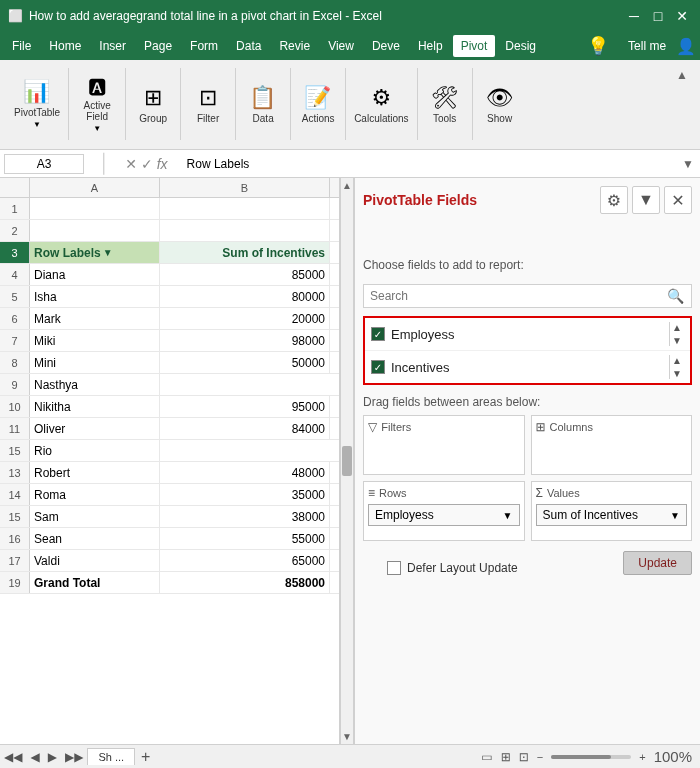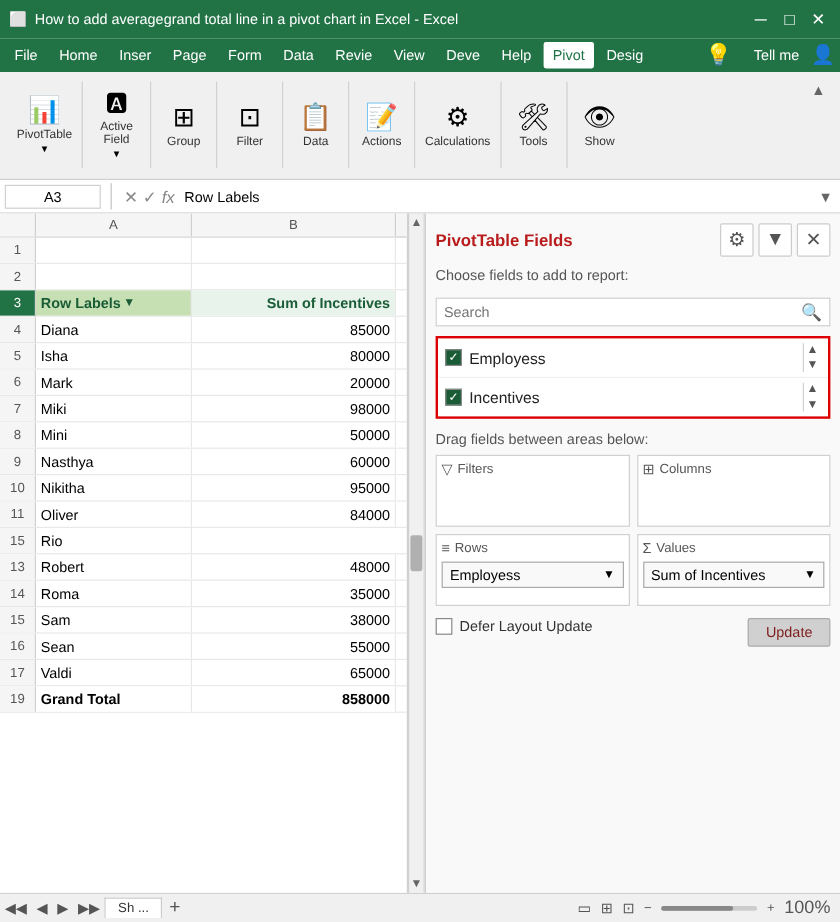--- a/index.html
+++ b/index.html
@@ -51,21 +51,21 @@
     }
 
     
     .formula-bar {
       background: white;
       border-bottom: 1px solid #d0d0d0;
       height: 28px;
       display: flex;
       align-items: center;
       padding: 0 4px;
-      gap: 4px;
+      gap: 15px;
     }
     .name-box {
       width: 80px;
       border: 1px solid #d0d0d0;
       padding: 2px 4px;
       font-size: 12px;
       text-align: center;
     }
     .formula-icons { display: flex; gap: 4px; align-items: center; color: #666; font-size: 14px; }
     .formula-input {
@@ -161,21 +161,21 @@
       display: flex;
       align-items: center;
       justify-content: space-between;
       margin-bottom: 8px;
     }
     .pivot-panel-title {
       font-size: 14px;
       color: #b91c1c;
       font-weight: 600;
     }
-    .pivot-choose { font-size: 12px; color: #555; margin-bottom: 6px; }
+    .pivot-choose { font-size: 12px; color: #555; margin-bottom: 6px; margin-top: 36px; }
     .pivot-gear {
       width: 28px; height: 28px;
       border: 1px solid #ccc;
       background: white;
       border-radius: 2px;
       cursor: pointer;
       display: flex; align-items: center; justify-content: center;
       font-size: 16px; color: #555;
     }
     .pivot-choose-row {
@@ -266,23 +266,24 @@
       padding: 3px 6px;
       background: #f9f9f9;
       font-size: 12px;
       cursor: pointer;
     }
     .area-dropdown-arrow { font-size: 10px; }
 
     
     .bottom-row {
       display: flex;
-      align-items: flex-start;
+      align-items: flex-end;
       justify-content: space-between;
       padding: 4px 0;
+      margin-left: 24px;
     }
     .defer-row {
       display: flex;
       align-items: center;
       gap: 6px;
     }
     .defer-checkbox {
       width: 14px; height: 14px;
       border: 1px solid #888;
       background: white;
@@ -509,21 +510,20 @@
       <div class="cell cell-b">98000</div>
     </div>
     <div class="spreadsheet-row">
       <div class="row-num">8</div>
       <div class="cell cell-a">Mini</div>
       <div class="cell cell-b">50000</div>
     </div>
     <div class="spreadsheet-row">
       <div class="row-num">9</div>
       <div class="cell cell-a">Nasthya</div>
-      <div class="cell cell-b">60000</div>
     </div>
     <div class="spreadsheet-row">
       <div class="row-num">10</div>
       <div class="cell cell-a">Nikitha</div>
       <div class="cell cell-b">95000</div>
     </div>
     <div class="spreadsheet-row">
       <div class="row-num">11</div>
       <div class="cell cell-a">Oliver</div>
       <div class="cell cell-b">84000</div>

